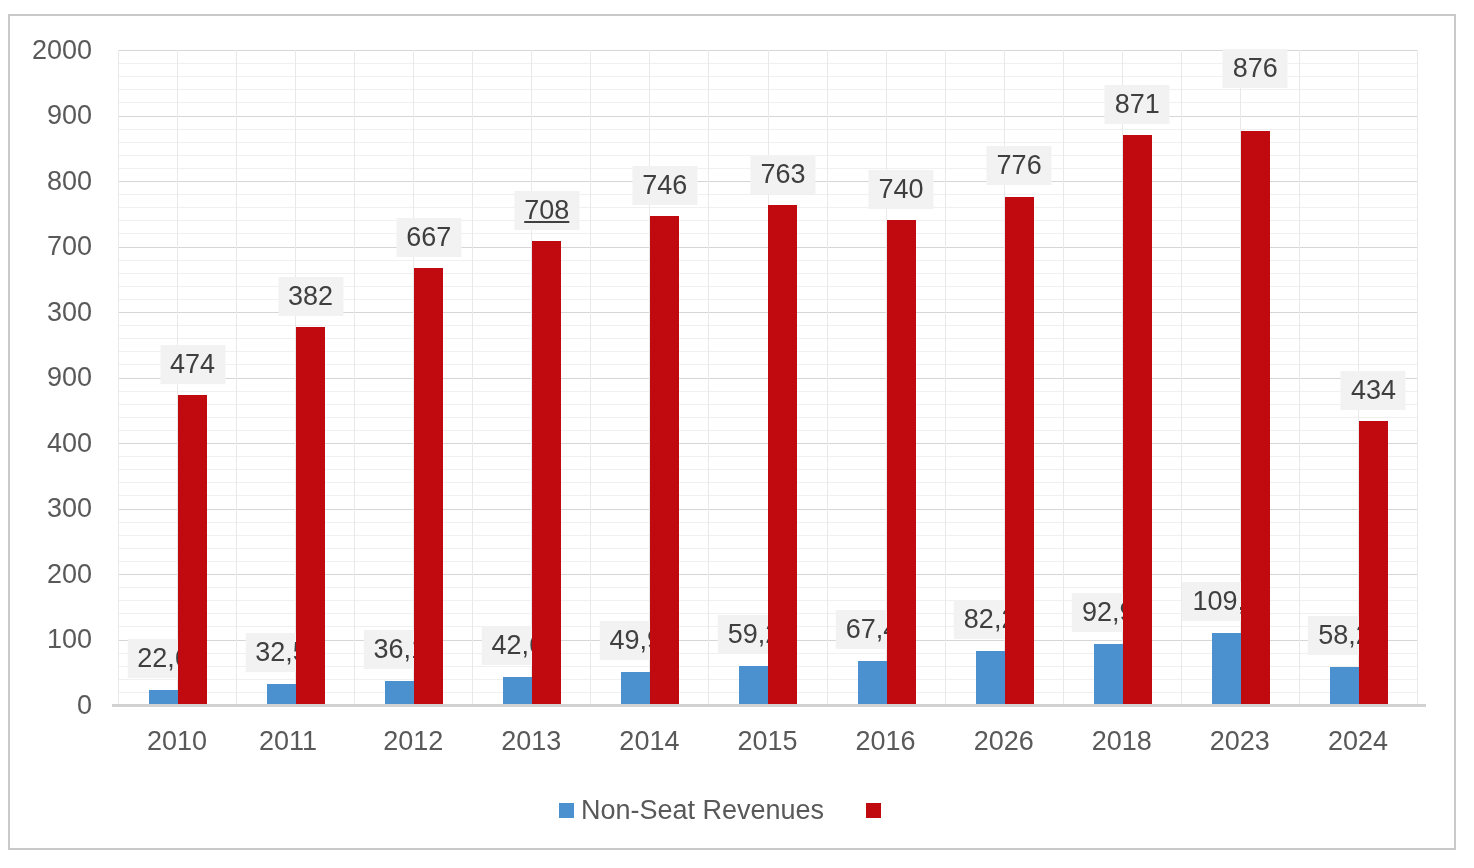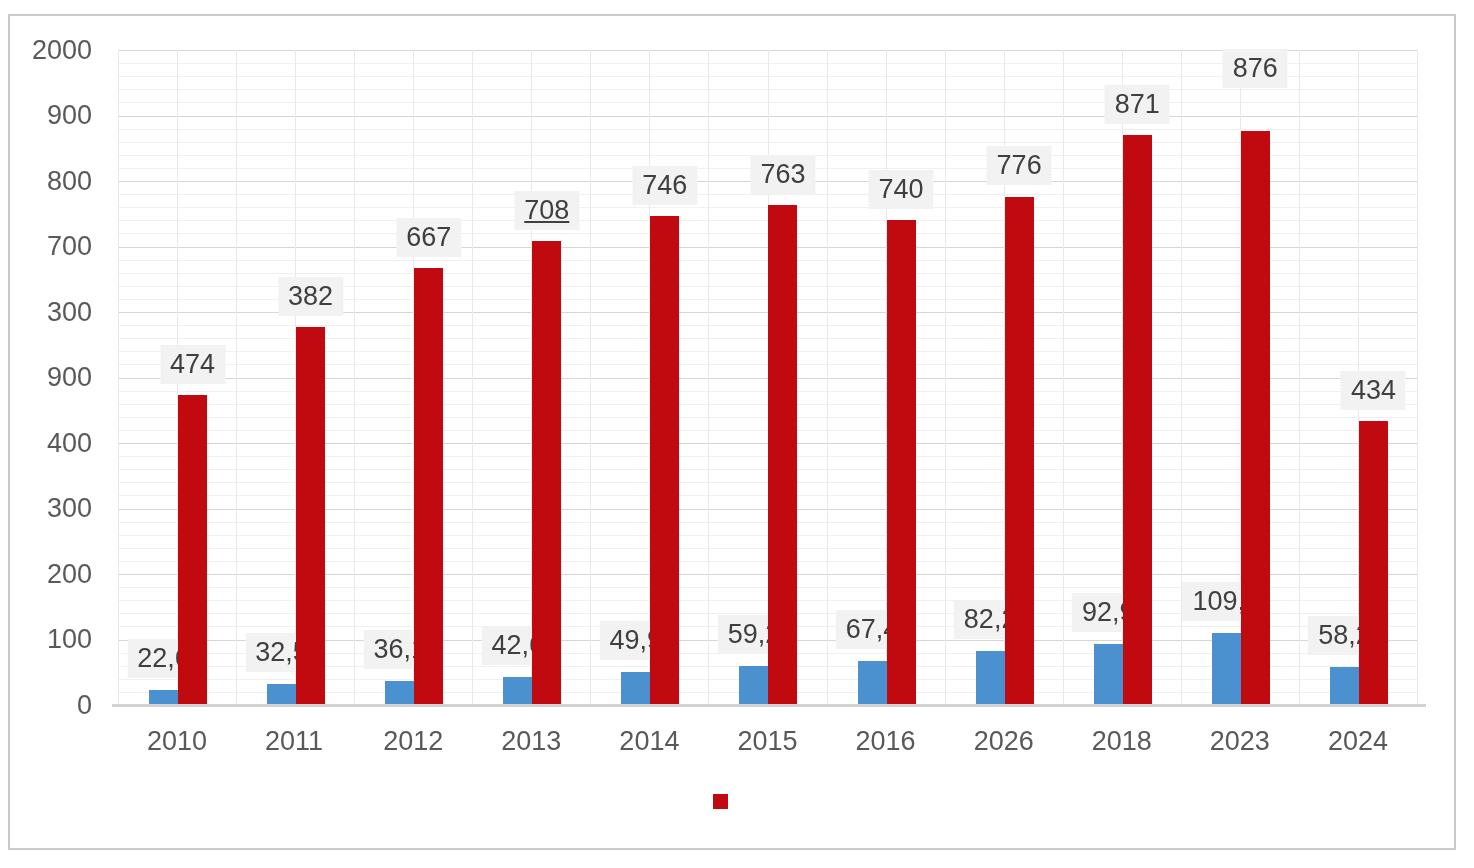--- a/index.html
+++ b/index.html
@@ -247,29 +247,33 @@
       <div class="data-label" style="left: 664.955px; bottom: 510.765px;">763</div>
       <div class="data-label" style="left: 783.045px; bottom: 495.7px;">740</div>
       <div class="data-label" style="left: 901.136px; bottom: 520px;">776</div>
       <div class="data-label" style="left: 1019.23px; bottom: 581.505px;">871</div>
       <div class="data-label" style="left: 1137.32px; bottom: 617px;">876</div>
       <div class="data-label" style="left: 1255.41px; bottom: 295.27px;">434</div>
     </div>
   <div class="axis-line"></div>
   <div id="x-axis">
       <div class="x-tick" style="left: 118px; width: 118.091px;">2010</div>
-      <div class="x-tick" style="left: 235px; width: 118.091px;">2011</div>
+      <div class="x-tick" style="left: 229px; width: 118.091px;">2011</div>
       <div class="x-tick" style="left: 354.182px; width: 118.091px;">2012</div>
       <div class="x-tick" style="left: 472.273px; width: 118.091px;">2013</div>
       <div class="x-tick" style="left: 590.364px; width: 118.091px;">2014</div>
       <div class="x-tick" style="left: 708.455px; width: 118.091px;">2015</div>
       <div class="x-tick" style="left: 826.545px; width: 118.091px;">2016</div>
       <div class="x-tick" style="left: 944.636px; width: 118.091px;">2026</div>
       <div class="x-tick" style="left: 1062.73px; width: 118.091px;">2018</div>
       <div class="x-tick" style="left: 1180.82px; width: 118.091px;">2023</div>
       <div class="x-tick" style="left: 1298.91px; width: 118.091px;">2024</div>
     </div>
   <div class="legend" id="legend">
       <div class="legend-item">
+        <div class="legend-swatch" style="background: rgb(75, 145, 207);"></div>
+        <div>Non-Seat Revenues</div>
+      </div>
+      <div class="legend-item">
         <div class="legend-swatch" style="background: rgb(192, 10, 16);"></div>
       </div>
     </div>
 </div>
 
 </body></html>

